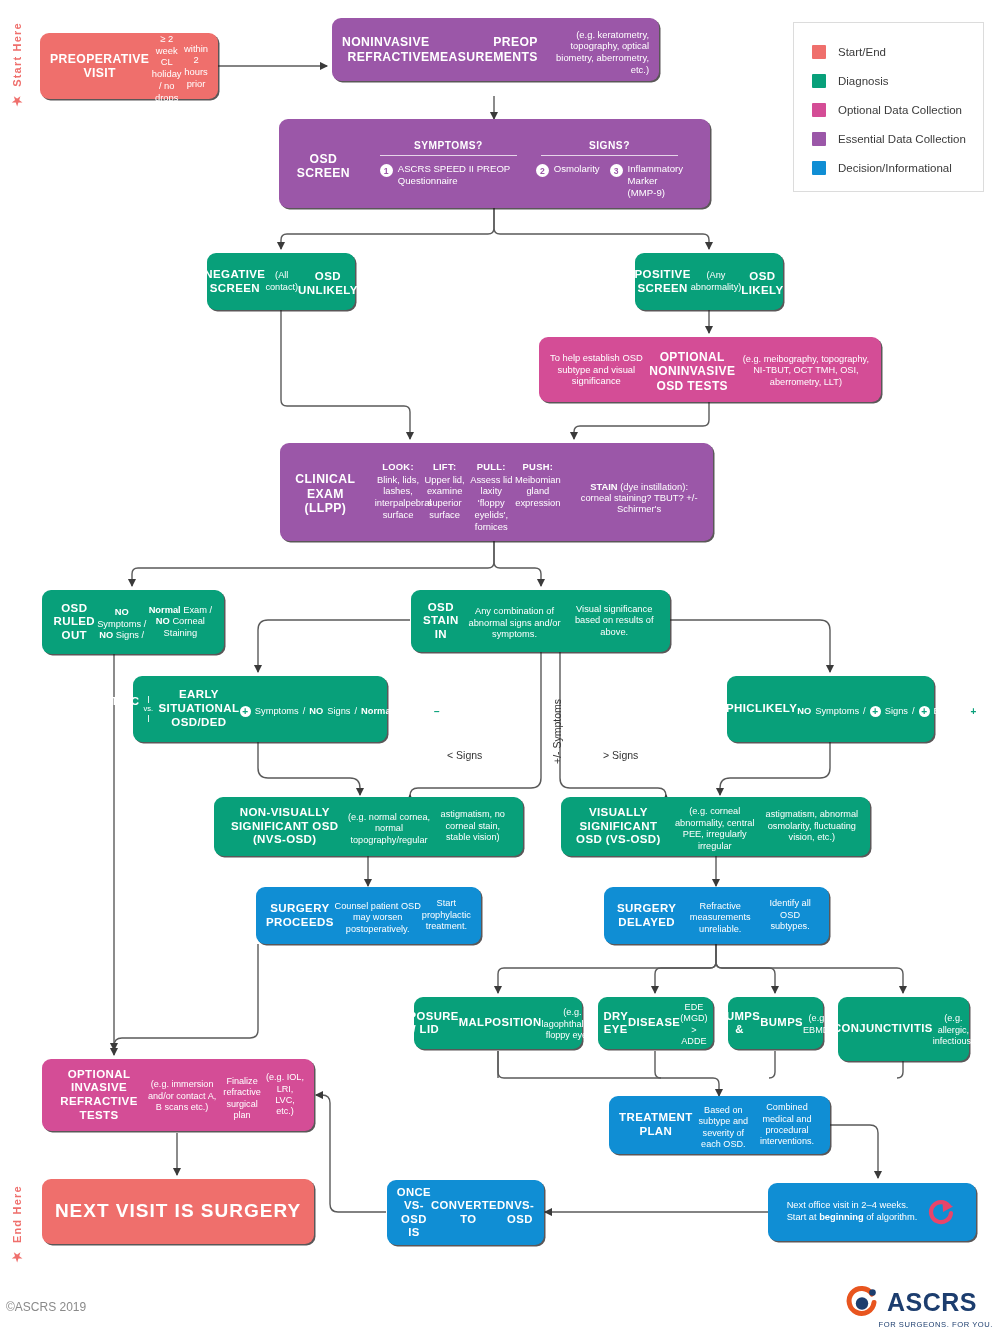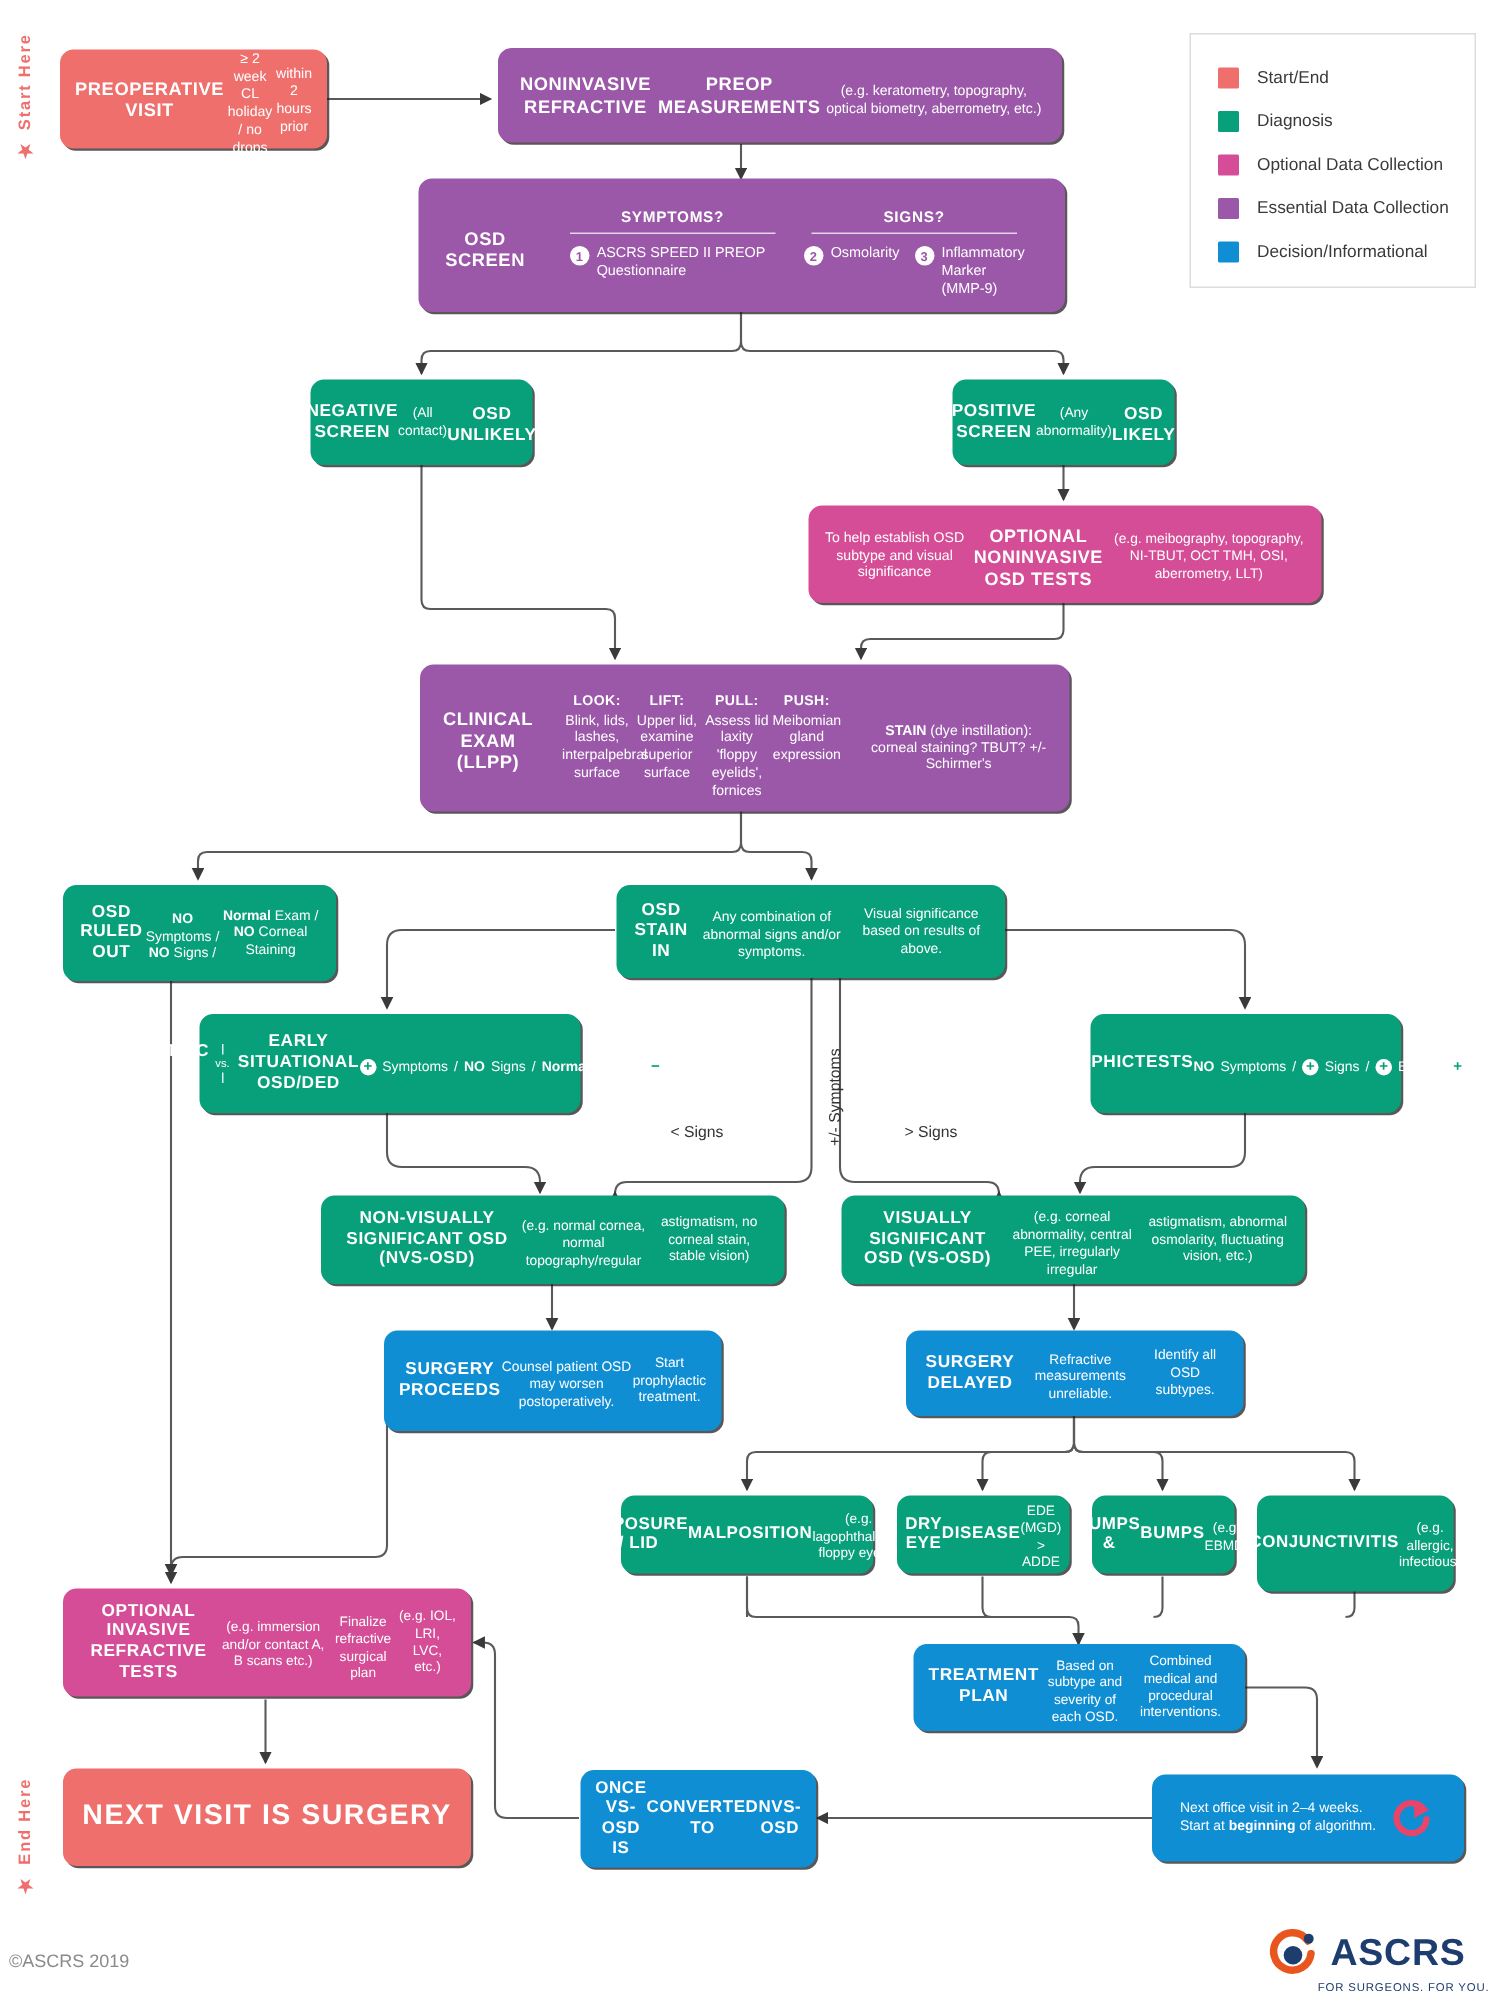--- a/index.html
+++ b/index.html
@@ -196,21 +196,21 @@
     <span class="star">★</span>
     <span>End Here</span>
   </div>
 
   <div class="node c-start" style="left:40px; top:33px; width:178px; height:66px;">
     <div class="t-title" style="font-size:12.2px;">PREOPERATIVE VISIT</div>
     <div class="t-sub" style="font-size:9.4px; margin-top:4px;">≥ 2 week CL holiday / no drops</div>
     <div class="t-sub" style="font-size:9.4px;">within 2 hours prior</div>
   </div>
 
-  <div class="node c-ess" style="left:332px; top:32px; width:376px; height:63px;">
+  <div class="node c-ess" style="left:332px; top:18px; width:327px; height:63px;text-align:right;">
     <div class="t-title" style="font-size:12.2px;">NONINVASIVE REFRACTIVE</div>
     <div class="t-title" style="font-size:12.2px;">PREOP MEASUREMENTS</div>
     <div class="t-sub" style="font-size:9.4px; margin-top:5px;">(e.g. keratometry, topography, optical biometry, aberrometry, etc.)</div>
   </div>
 
   <div class="node c-ess" style="left:279px; top:119px; width:431px; height:89px; justify-content:flex-start; padding-top:11px;">
     <div class="t-title" style="font-size:12.2px;">OSD SCREEN</div>
     <div class="osd-cols">
       <div class="osd-col">
         <div class="osd-hdr">SYMPTOMS?</div>
@@ -320,21 +320,21 @@
         <span class="b">Normal</span>
         <span> Exam</span>
         <span> / </span>
         <span class="pm">−</span>
         <span>Stain</span>
     </div>
   </div>
 
   <div class="node c-diag" style="left:727px; top:676px; width:207px; height:66px;">
     <div class="t-title" style="font-size:11.5px;">NEUROTROPHIC</div>
-    <div class="t-title" style="font-size:11.5px;">TESTS</div>
+    <div class="t-title" style="font-size:11.5px;">LIKELY</div>
     <div class="t-sub subtype" style="font-size:9.3px; margin-top:6px;">
       <span class="b">NO</span>
         <span> Symptoms</span>
         <span> / </span>
         <span class="pm">+</span>
         <span>Signs</span>
         <span> / </span>
         <span class="pm">+</span>
         <span>Exam</span>
         <span> / </span>
@@ -352,21 +352,21 @@
     <div class="t-sub" style="font-size:9.2px; margin-top:5px;">(e.g. normal cornea, normal topography/regular</div>
     <div class="t-sub" style="font-size:9.2px;">astigmatism, no corneal stain, stable vision)</div>
   </div>
 
   <div class="node c-diag" style="left:561px; top:797px; width:309px; height:59px;">
     <div class="t-title" style="font-size:11.5px;">VISUALLY SIGNIFICANT OSD (VS-OSD)</div>
     <div class="t-sub" style="font-size:9.2px; margin-top:5px;">(e.g. corneal abnormality, central PEE, irregularly irregular</div>
     <div class="t-sub" style="font-size:9.2px;">astigmatism, abnormal osmolarity, fluctuating vision, etc.)</div>
   </div>
 
-  <div class="node c-dec" style="left:256px; top:887px; width:225px; height:67px;">
+  <div class="node c-dec" style="left:256px; top:887px; width:225px; height:57px;">
     <div class="t-title" style="font-size:11.5px;">SURGERY PROCEEDS</div>
     <div class="t-sub" style="font-size:9.2px; margin-top:5px;">Counsel patient OSD may worsen postoperatively.</div>
     <div class="t-sub" style="font-size:9.2px;">Start prophylactic treatment.</div>
   </div>
 
   <div class="node c-dec" style="left:604px; top:887px; width:225px; height:57px;">
     <div class="t-title" style="font-size:11.5px;">SURGERY DELAYED</div>
     <div class="t-sub" style="font-size:9.2px; margin-top:5px;">Refractive measurements unreliable.</div>
     <div class="t-sub" style="font-size:9.2px;">Identify all OSD subtypes.</div>
   </div>

